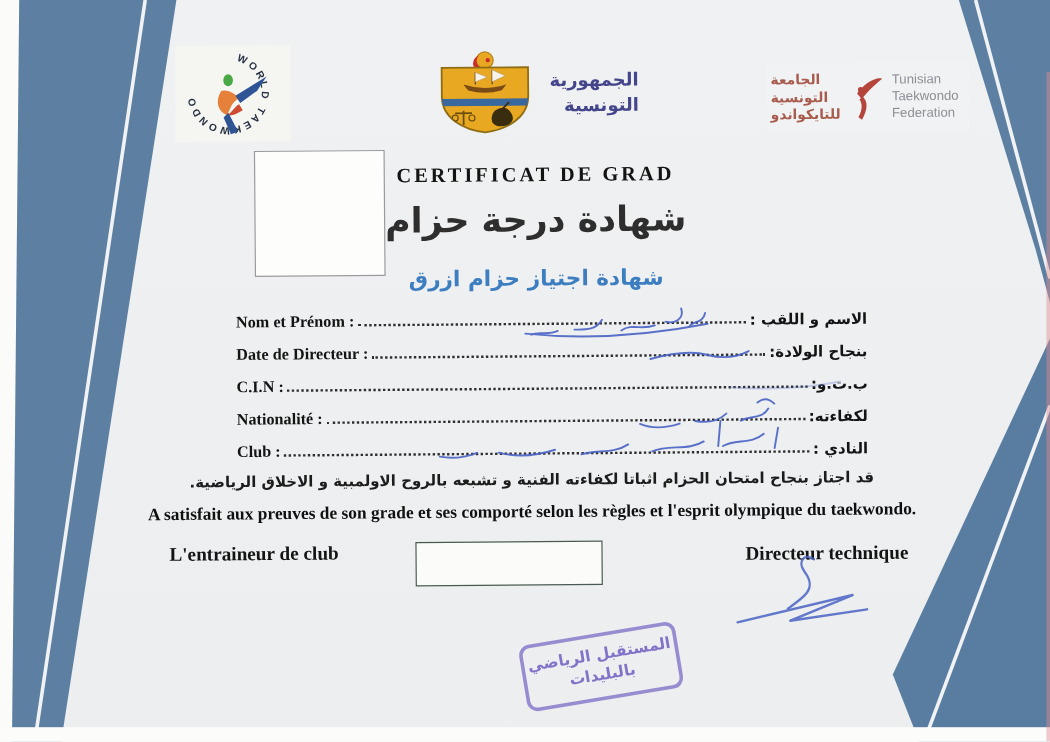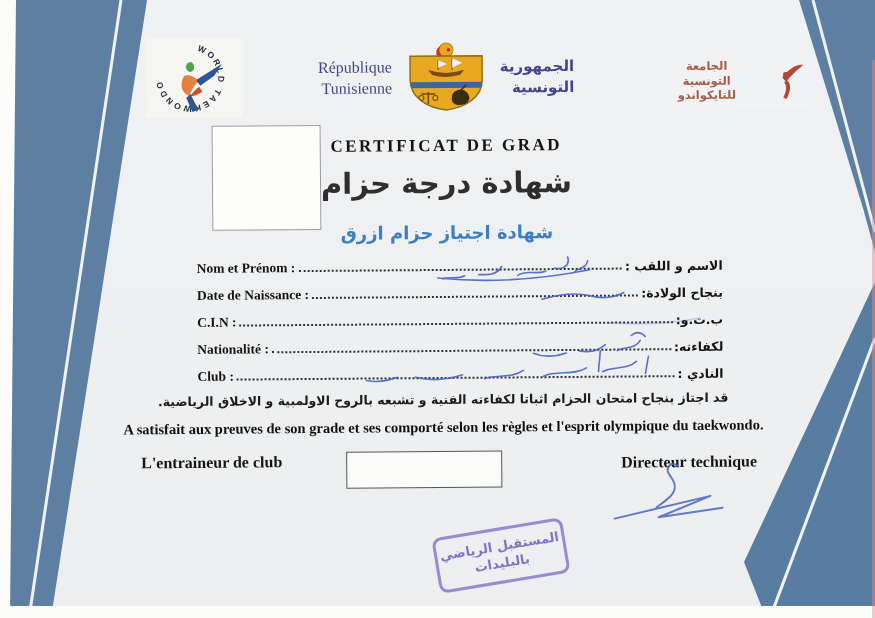--- a/index.html
+++ b/index.html
@@ -7,21 +7,21 @@
         background:linear-gradient(180deg,#eff1f2 0%,#edeff0 55%,#eceef0 100%);
         font-family:"Liberation Sans",sans-serif;}
   .bands{position:absolute;left:0;top:0;}
   .content{position:absolute;left:0;top:0;width:875px;height:618px;transform:rotate(-0.45deg);}
   
   .wt-logo{position:absolute;left:148px;top:36px;width:96px;height:80px;background:#f5f5f2;}
   .gov{position:absolute;left:298px;top:40px;width:300px;height:76px;display:flex;align-items:center;justify-content:center;gap:10px;}
   .gov-fr{text-align:right;font-family:"Liberation Serif",serif;font-size:16px;color:#44458a;line-height:1.3;}
   .gov-ar{text-align:right;font-family:"DejaVu Sans",sans-serif;font-weight:bold;font-size:15px;color:#44458a;line-height:1.4;}
   .fed{position:absolute;left:640px;top:54px;width:170px;height:58px;background:#f1f2f3;display:flex;align-items:center;gap:7px;padding:2px 4px;box-sizing:border-box;}
-  .fed-ar{flex:1;text-align:center;color:#a85c4e;font-family:"DejaVu Sans",sans-serif;font-weight:bold;font-size:11.5px;line-height:1.25;}
+  .fed-ar{flex:1;text-align:left;color:#a85c4e;font-family:"DejaVu Sans",sans-serif;font-weight:bold;font-size:11.5px;line-height:1.25;}
   .fed-en{flex:1;color:#8b9096;font-size:11px;line-height:1.3;}
   
   .photo-box{position:absolute;left:213px;top:124px;width:109px;height:105px;background:#fdfdfc;border:1px solid #9a9aa0;box-sizing:border-box;}
   .center-col{position:absolute;left:100px;right:80px;top:0;text-align:center;}
   .cert-title{position:absolute;left:0;right:0;top:136px;font-family:"Liberation Serif",serif;font-weight:bold;font-size:17px;letter-spacing:2.5px;color:#141414;}
   .callig{position:absolute;left:0;right:0;top:166px;font-family:"DejaVu Sans",sans-serif;font-weight:bold;font-size:29px;color:#2e2e2e;}
   .subtitle{position:absolute;left:0;right:0;top:222px;font-family:"DejaVu Sans",sans-serif;font-weight:bold;font-size:18px;color:#3d7ec1;}
   
   .fields{position:absolute;left:165px;right:152px;top:248px;}
   .field-row{display:flex;align-items:flex-end;height:27px;}
@@ -71,24 +71,20 @@
         </text>
         <ellipse cx="44" cy="29" rx="4" ry="5" fill="#49a946"></ellipse>
         <path d="M38,38 C33,46 35,55 43,58 C46,52 47,47 53,44 C49,39 42,36 38,38 Z" fill="#e5813b"></path>
         <path d="M43,58 C47,56 49,51 53,49 L56,54 C51,57 47,59 43,58 Z" fill="#cf4a2e"></path>
         <polygon points="50,42 76,26 68,38 54,48" fill="#2f5496"></polygon>
         <polygon points="44,56 52,72 46,74 40,60" fill="#2f5496"></polygon>
       </svg>
     </div>
 
     <div class="gov">
-      <div class="gov-fr">
-        <div>République</div>
-        <div>Tunisienne</div>
-      </div>
       <svg width="88" height="72" viewBox="0 0 88 72">
         <defs>
             <clipPath id="shieldclip">
               <path d="M8,14 H80 V38 C80,56 62,66 44,68 C26,66 8,56 8,38 Z"></path>
             </clipPath>
           </defs>
         <circle cx="44" cy="8" r="7" fill="#e9a822" stroke="#b5821a"></circle>
         <path d="M39,4 a6.2,6.2 0 1,0 9,8.5 a7,7 0 1,1 -9,-8.5 Z" fill="#cf2b2b"></path>
         <circle cx="46.5" cy="8" r="1.8" fill="#cf2b2b"></circle>
         <path d="M8,14 H80 V38 C80,56 62,66 44,68 C26,66 8,56 8,38 Z" fill="#e9a822" stroke="#8f6d12" stroke-width="1.5"></path>
@@ -117,38 +113,43 @@
       <div class="fed-ar" dir="rtl">
         <div>الجامعة</div>
         <div>التونسية</div>
         <div>للتايكواندو</div>
       </div>
       <svg width="26" height="46" viewBox="0 0 26 46">
         <path d="M4,20 C10,12 20,6 25,8 C19,13 12,19 8,25 Z" fill="#b5443a"></path>
         <path d="M9,23 C13,27 13,33 8,42 L5,40 C9,33 8,28 6,25 Z" fill="#b5443a"></path>
         <circle cx="7" cy="17" r="2.2" fill="#b5443a"></circle>
       </svg>
+      <div class="fed-en">
+        <div>Tunisian</div>
+        <div>Taekwondo</div>
+        <div>Federation</div>
+      </div>
     </div>
 
     <div class="photo-box"></div>
 
     <div class="center-col">
       <div class="cert-title">CERTIFICAT DE GRAD</div>
       <div class="callig" dir="rtl">شهادة درجة حزام</div>
       <div class="subtitle" dir="rtl">شهادة اجتياز حزام ازرق</div>
     </div>
 
     <div class="fields">
       <div class="field-row">
         <span class="flabel">Nom et Prénom :</span>
         <span class="dots"></span>
         <span class="alabel" dir="rtl">الاسم و اللقب :</span>
       </div>
       <div class="field-row">
-        <span class="flabel">Date de Naissance :</span>
+        <span class="flabel">Date de Directeur :</span>
         <span class="dots"></span>
         <span class="alabel" dir="rtl">بنجاح الولادة:</span>
       </div>
       <div class="field-row">
         <span class="flabel">C.I.N :</span>
         <span class="dots"></span>
         <span class="alabel" dir="rtl">ب.ت.و:</span>
       </div>
       <div class="field-row">
         <span class="flabel">Nationalité :</span>

